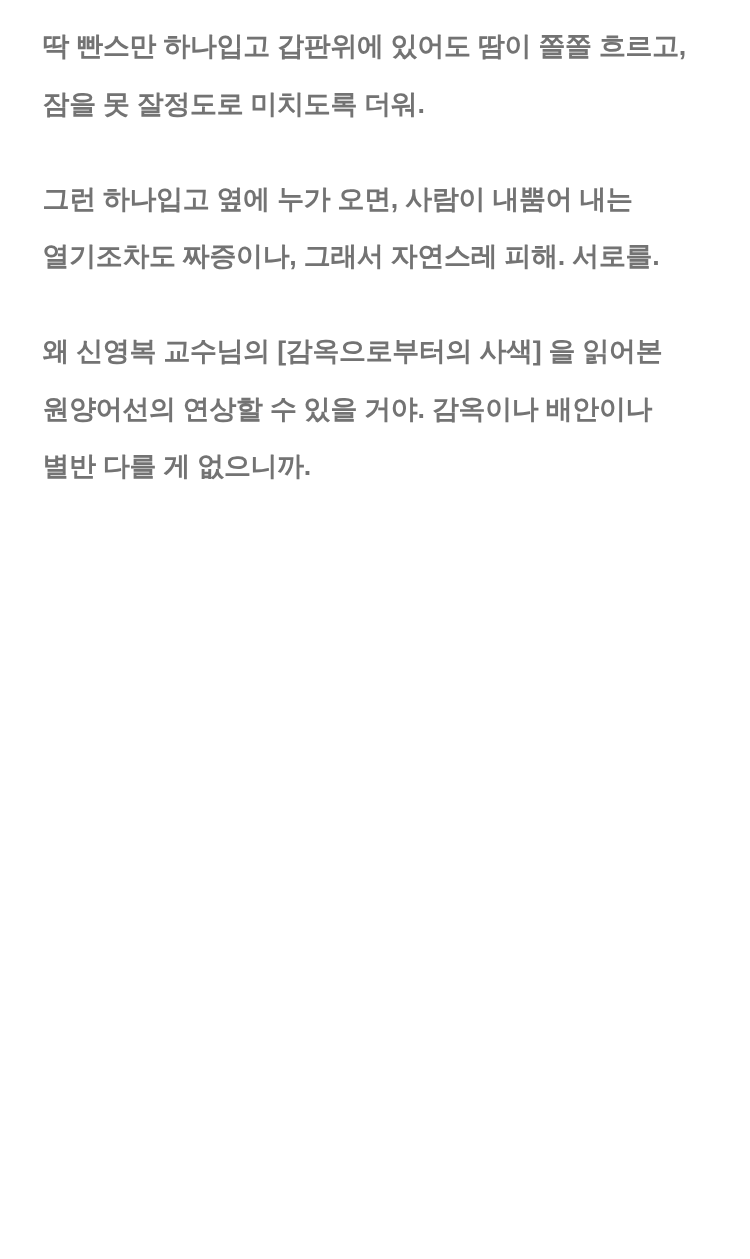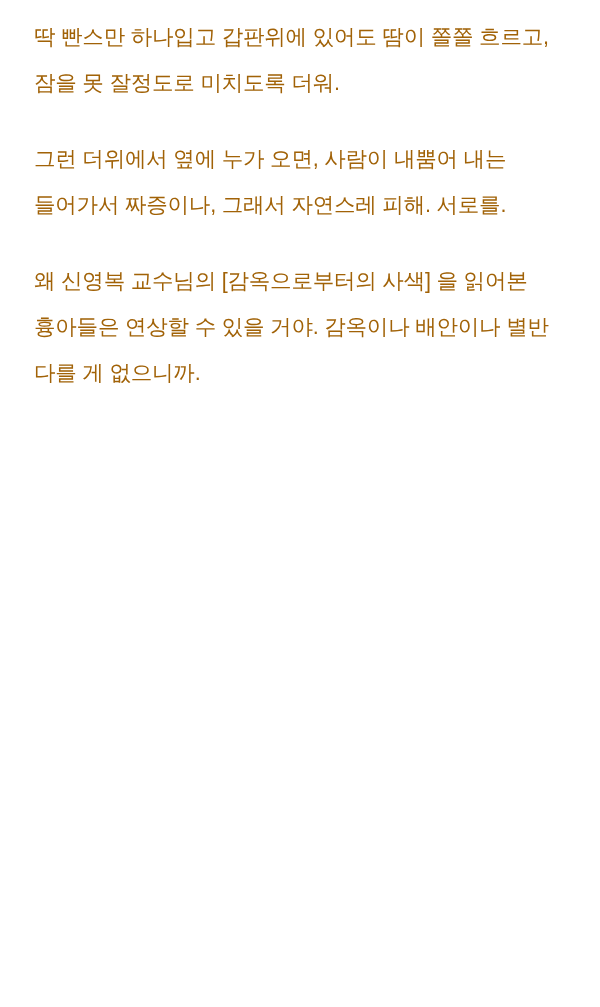--- a/index.html
+++ b/index.html
@@ -18,29 +18,30 @@
     width: 600px;
     height: 1007px;
     box-sizing: border-box;
     padding: 14px 34px 0 34px;
     background: #ffffff;
   }
   .para {
     font-size: 21.5px;
     line-height: 46px;
     letter-spacing: -0.2px;
-    color: #a16207;
+    color: #737373;
     margin: 0 0 30px 0;
     word-break: keep-all;
     white-space: pre-wrap;
+    font-weight: bold;
   }
   .para:last-child {
     margin-bottom: 0;
   }
 </style>
 </head>
 <body>
 
 <div class="page">
   <p class="para">딱 빤스만 하나입고 갑판위에 있어도 땀이 쫄쫄 흐르고, 잠을 못 잘정도로 미치도록 더워.</p>
-  <p class="para">그런 더위에서 옆에 누가 오면, 사람이 내뿜어 내는 들어가서 짜증이나, 그래서 자연스레 피해. 서로를.</p>
-  <p class="para">왜 신영복 교수님의 [감옥으로부터의 사색] 을 읽어본 흉아들은 연상할 수 있을 거야. 감옥이나 배안이나 별반 다를 게 없으니까.</p>
+  <p class="para">그런 하나입고 옆에 누가 오면, 사람이 내뿜어 내는 열기조차도 짜증이나, 그래서 자연스레 피해. 서로를.</p>
+  <p class="para">왜 신영복 교수님의 [감옥으로부터의 사색] 을 읽어본 원양어선의 연상할 수 있을 거야. 감옥이나 배안이나 별반 다를 게 없으니까.</p>
 </div>
 
 </body></html>

